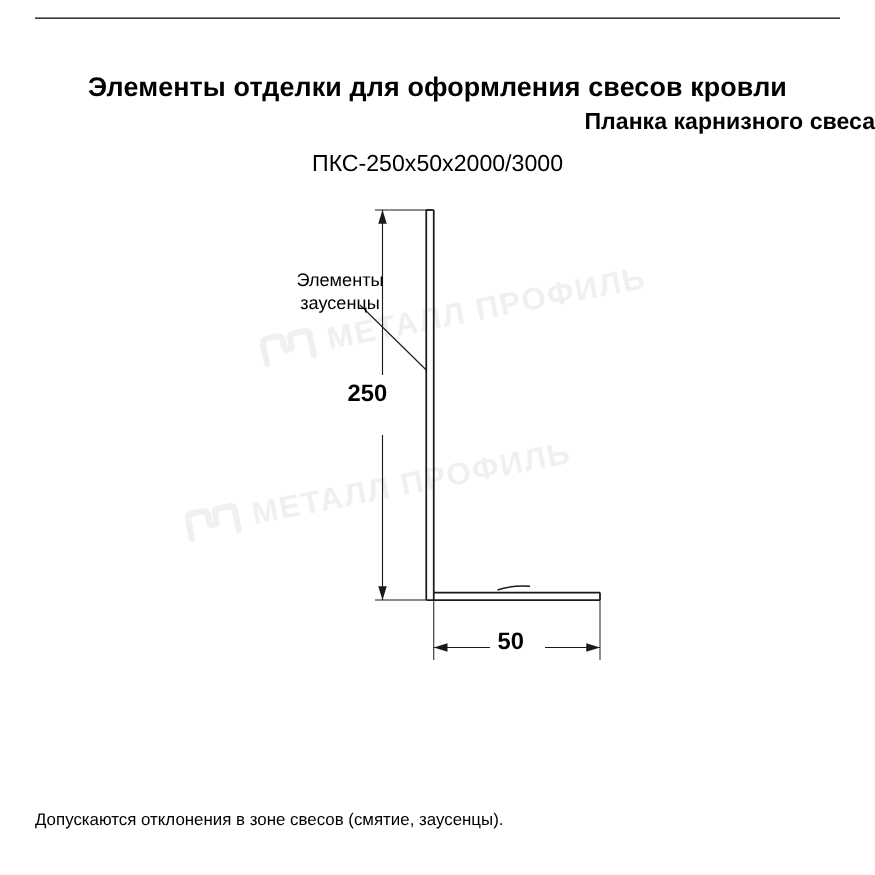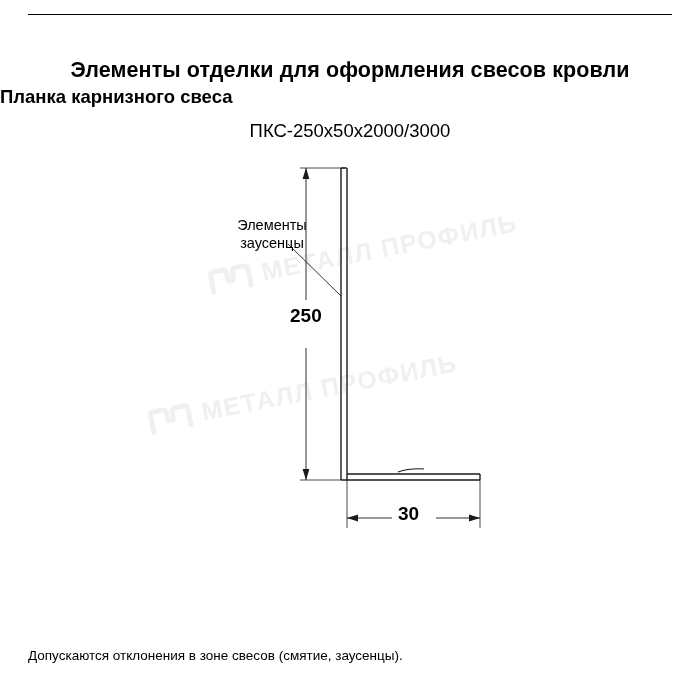--- a/index.html
+++ b/index.html
@@ -42,21 +42,21 @@
     color: #000000;
     margin-top: 32px;
   }
 
   
   .sub-title-1 {
     position: absolute;
     left: 0;
     top: 86px;
     width: 700px;
-    text-align: left;
+    text-align: right;
     font-size: 18.5px;
     font-weight: bold;
     color: #000000;
   }
   .sub-title-2 {
     position: absolute;
     left: 0;
     top: 120px;
     width: 700px;
     text-align: center;
@@ -108,21 +108,20 @@
     line-height: 18px;
     color: #000000;
   }
   .dim-250 {
     position: absolute;
     left: 278px;
     top: 305px;
     font-size: 19px;
     font-weight: bold;
     color: #000000;
-    margin-left: 12px;
   }
   .dim-50 {
     position: absolute;
     left: 398px;
     top: 503px;
     font-size: 19px;
     font-weight: bold;
     color: #000000;
   }
 
@@ -196,19 +195,19 @@
       <line x1="288" y1="244" x2="341" y2="296" stroke-width="0.9"></line>
     </g>
   </svg>
 
   <div class="label-face">
     <span>Элементы</span><br>
     <span>заусенцы</span>
   </div>
 
   <div class="dim-250">250</div>
-  <div class="dim-50">30</div>
+  <div class="dim-50">50</div>
 
   <div class="footer">
     <div>Допускаются отклонения в зоне свесов (смятие, заусенцы).</div>
   </div>
 
 </div>
 
 </body></html>

